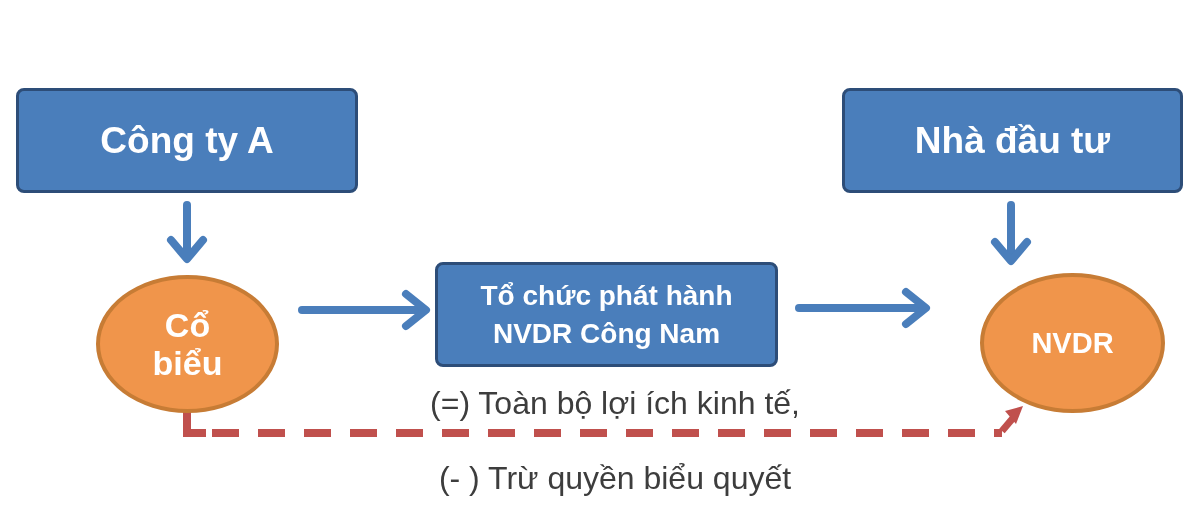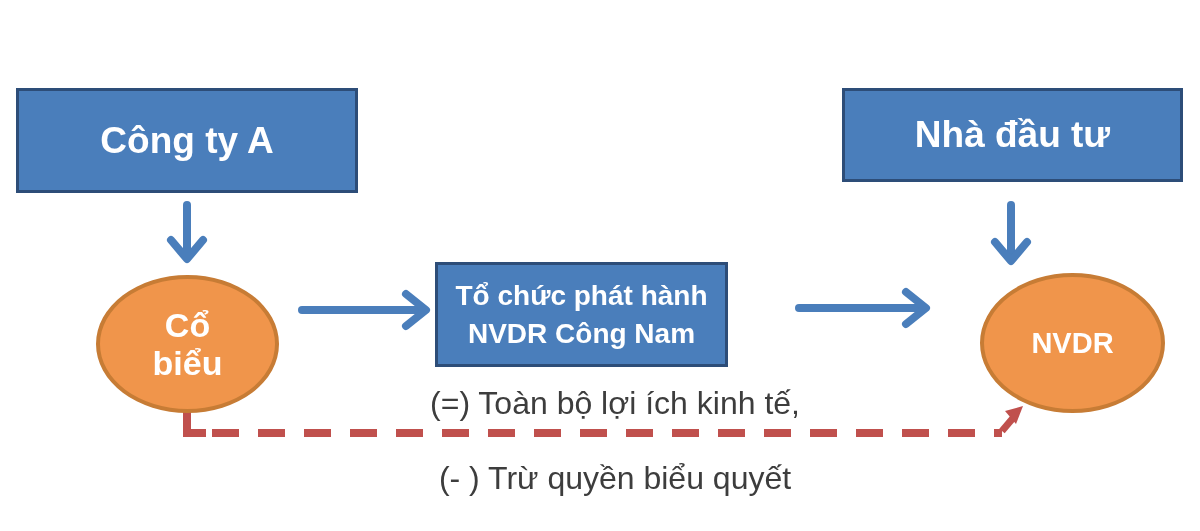--- a/index.html
+++ b/index.html
@@ -13,32 +13,32 @@
   }
   .overlay {
     position: absolute;
     left: 0; top: 0;
     width: 1200px; height: 531px;
   }
   .box {
     position: absolute;
     background: #4a7ebb;
     border: 3px solid #2d4d78;
-    border-radius: 0;
+    border-radius: 8px;
     box-sizing: border-box;
     display: flex;
     flex-direction: column;
     align-items: center;
     justify-content: center;
     color: #ffffff;
     text-align: center;
   }
   .box-company   { left: 16px;  top: 88px;  width: 342px; height: 105px; font-size: 37px; font-weight: 600; }
-  .box-investor  { left: 842px; top: 88px;  width: 341px; height: 94px; font-size: 37px; font-weight: 600; }
-  .box-issuer    { left: 435px; top: 262px; width: 293px; height: 105px; font-size: 28px; font-weight: 600; line-height: 38px; }
+  .box-investor  { left: 842px; top: 88px;  width: 341px; height: 105px; font-size: 37px; font-weight: 600; }
+  .box-issuer    { left: 435px; top: 262px; width: 343px; height: 105px; font-size: 28px; font-weight: 600; line-height: 38px; }
   .ellipse {
     position: absolute;
     background: #f0954b;
     border: 4px solid #c77c35;
     border-radius: 50%;
     box-sizing: border-box;
     display: flex;
     flex-direction: column;
     align-items: center;
     justify-content: center;

